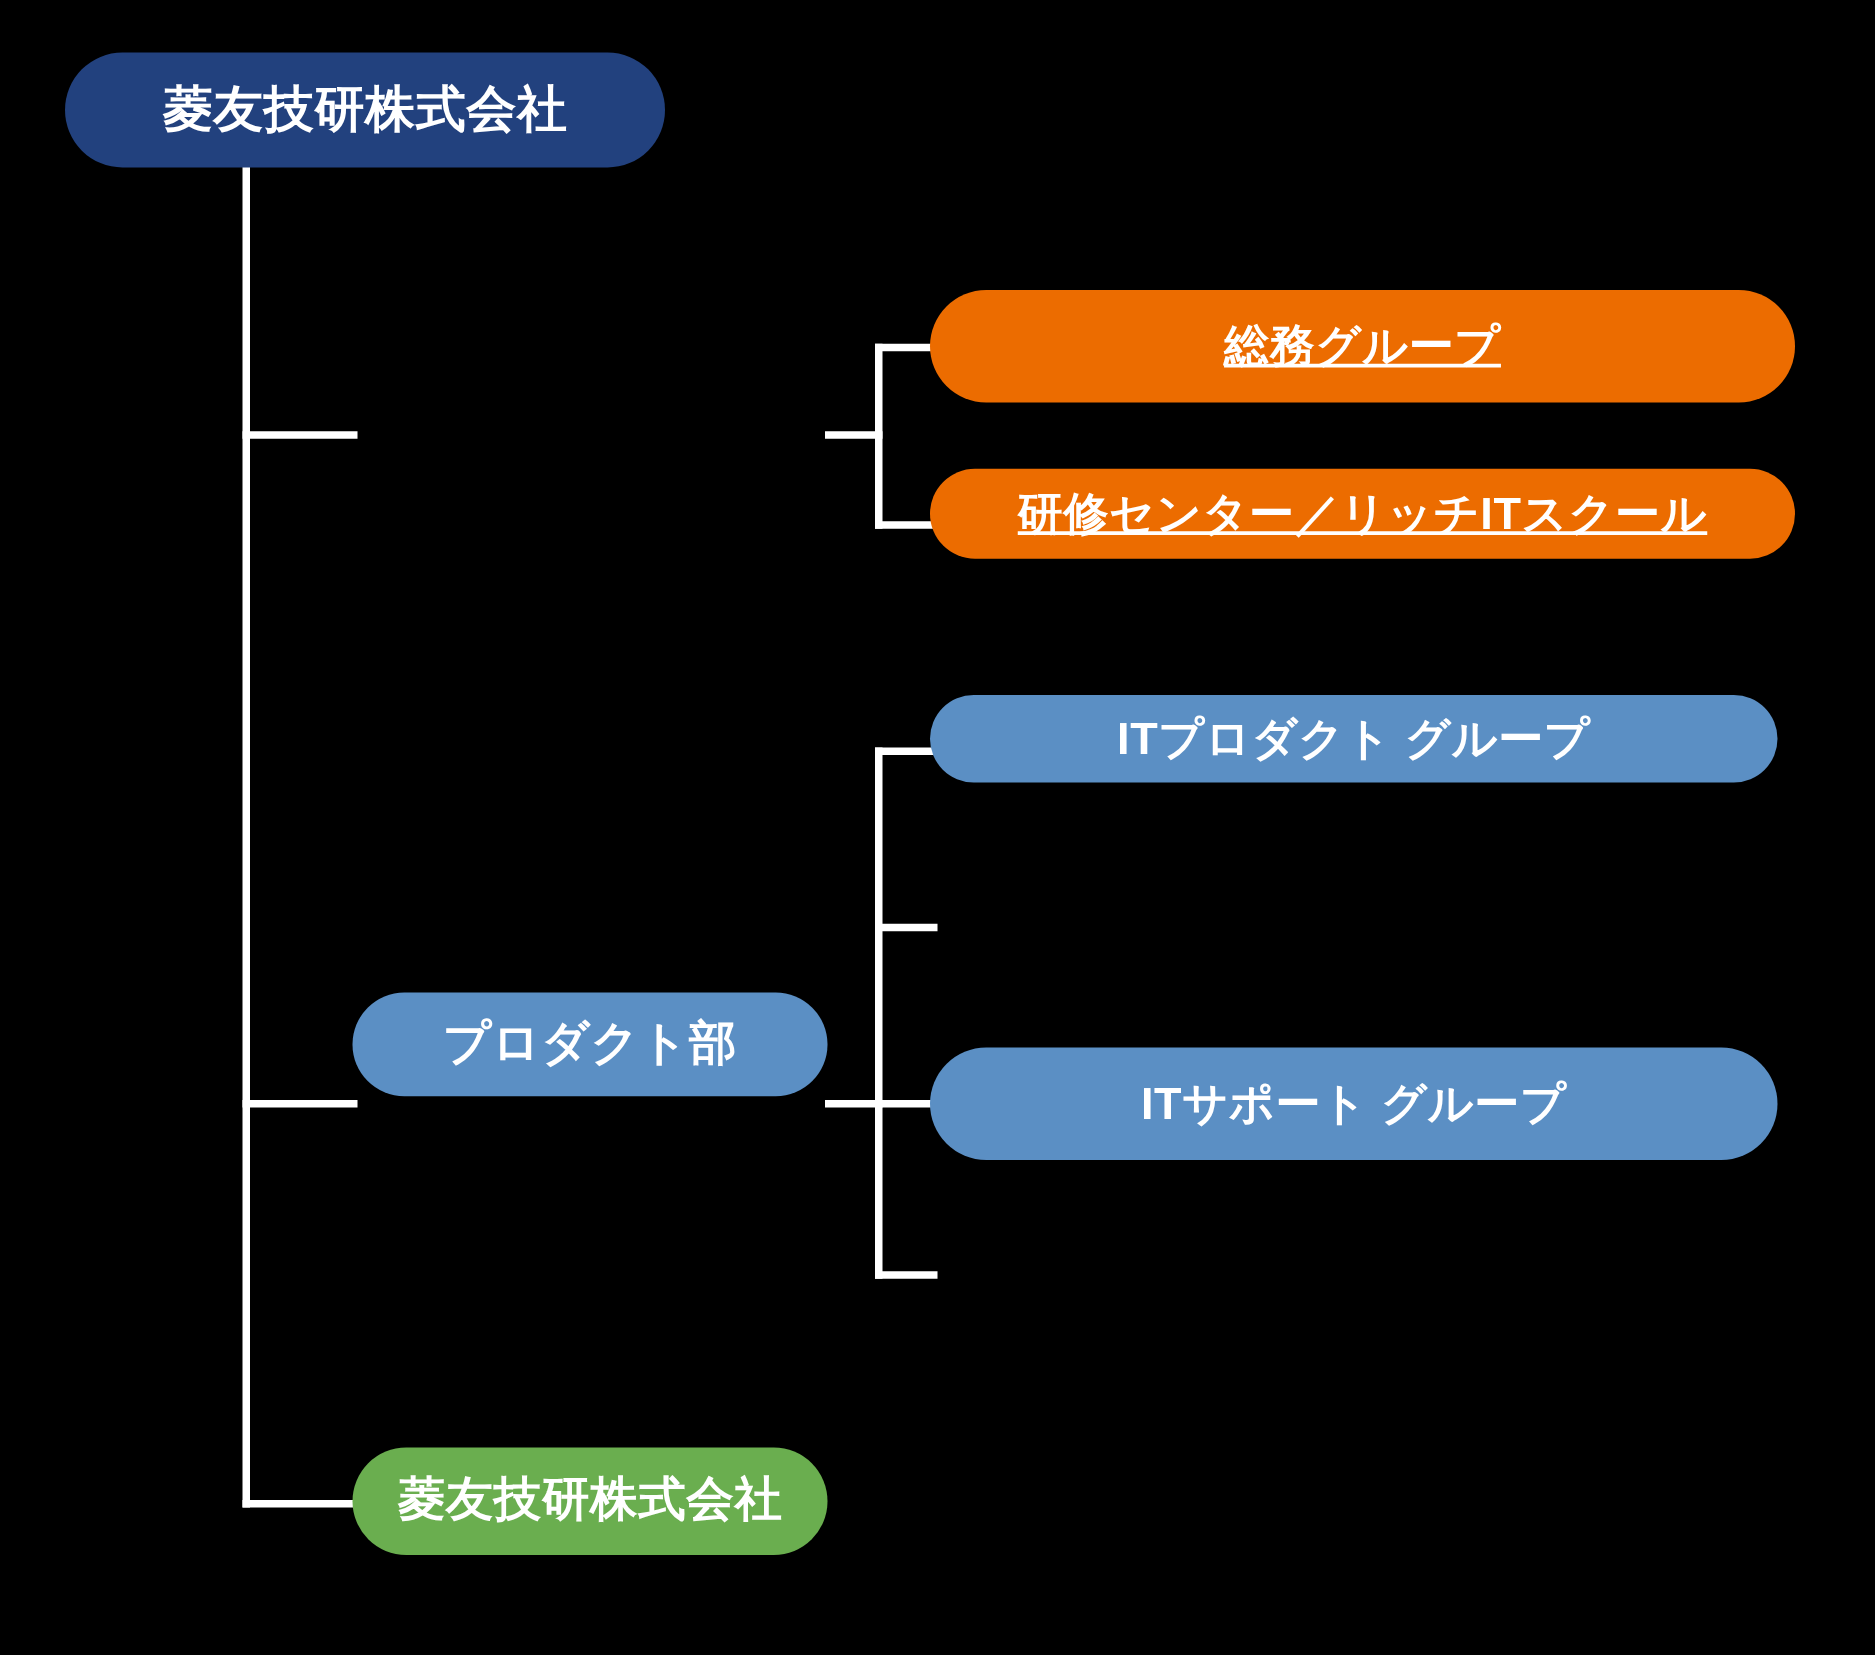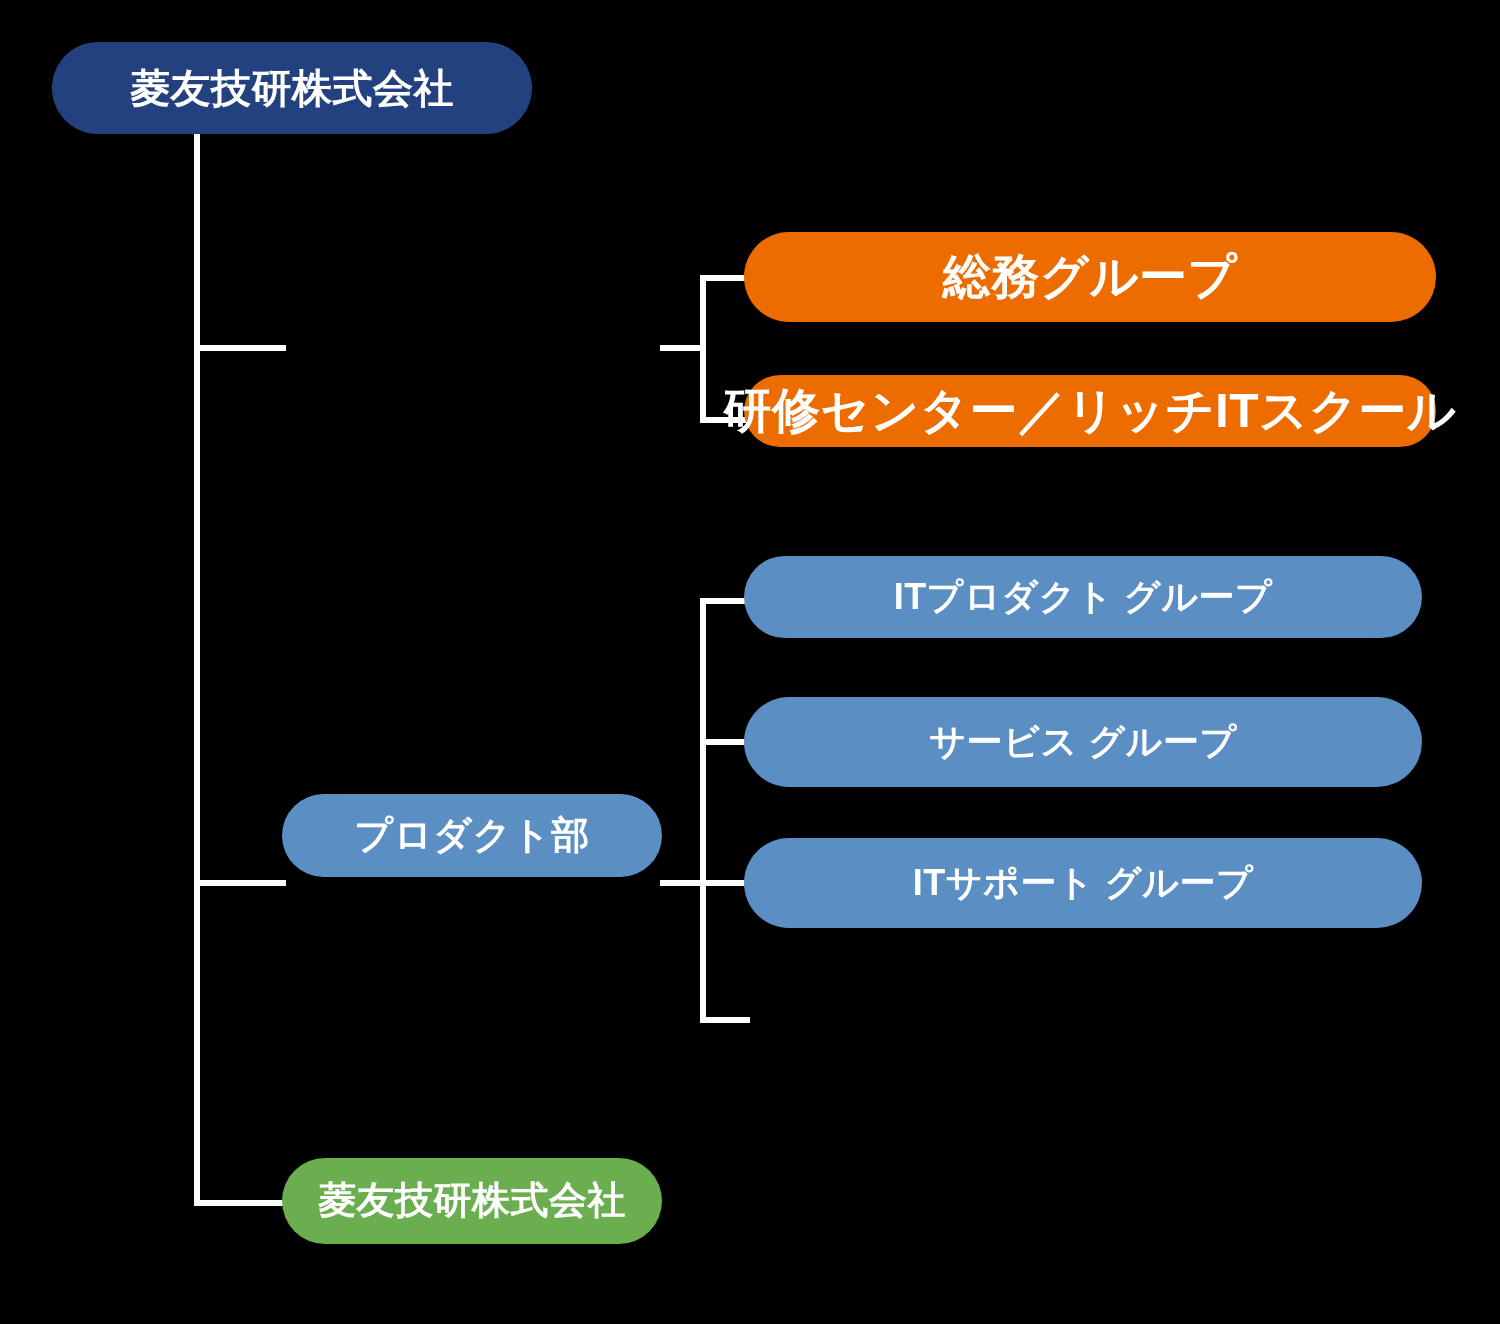--- a/index.html
+++ b/index.html
@@ -49,21 +49,22 @@
     font-size: 38px;
   }
   .node.dept-green {
     background: #6aae4f;
     border-radius: 46px;
     font-size: 38px;
   }
   .node.child-orange {
     background: #ec6c00;
     border-radius: 60px;
-    font-size: 48px;
+    font-size: 36px;
+    text-decoration: underline;
   }
   .node.child-blue {
     background: #5b8fc4;
     border-radius: 60px;
     font-size: 36px;
   }
   .connector {
     position: absolute;
     background: #ffffff;
   }
@@ -99,22 +100,21 @@
 
   <div class="node root" style="left:52px; top:42px; width:480px; height:92px;">菱友技研株式会社</div>
 
 
   <div class="node child-orange" style="left:744px; top:232px; width:692px; height:90px;">総務グループ</div>
 
   <div class="node child-orange" style="left:744px; top:375px; width:692px; height:72px;">研修センター／リッチITスクール</div>
 
   <div class="node dept-blue" style="left:282px; top:794px; width:380px; height:83px;">プロダクト部</div>
 
-  <div class="node child-blue" style="left:744px; top:556px; width:678px; height:82px;">ITプロダクト グループ</div>
+  <div class="node child-blue" style="left:744px; top:556px; width:678px; height:70px;">ITプロダクト グループ</div>
 
-  <div class="node child-blue" style="left:744px; top:697px; width:678px; height:90px;">サービス グループ</div>
 
   <div class="node child-blue" style="left:744px; top:838px; width:678px; height:90px;">ITサポート グループ</div>
 
 
   <div class="node dept-green" style="left:282px; top:1158px; width:380px; height:86px;">菱友技研株式会社</div>
 
 </div>
 
 </body></html>

